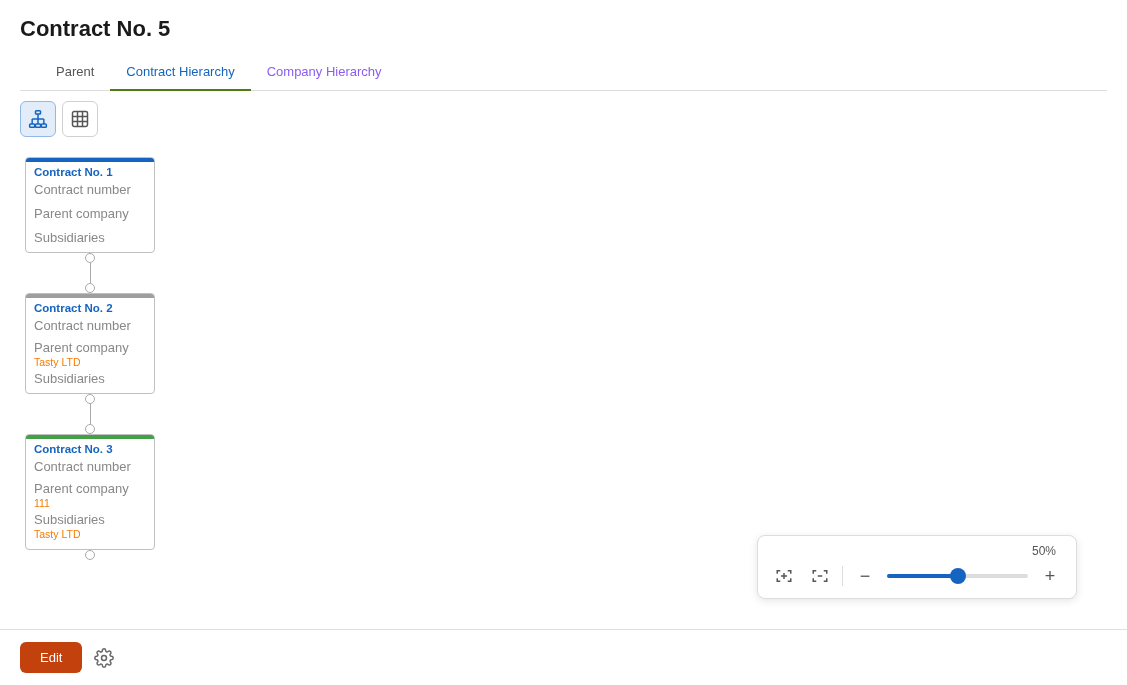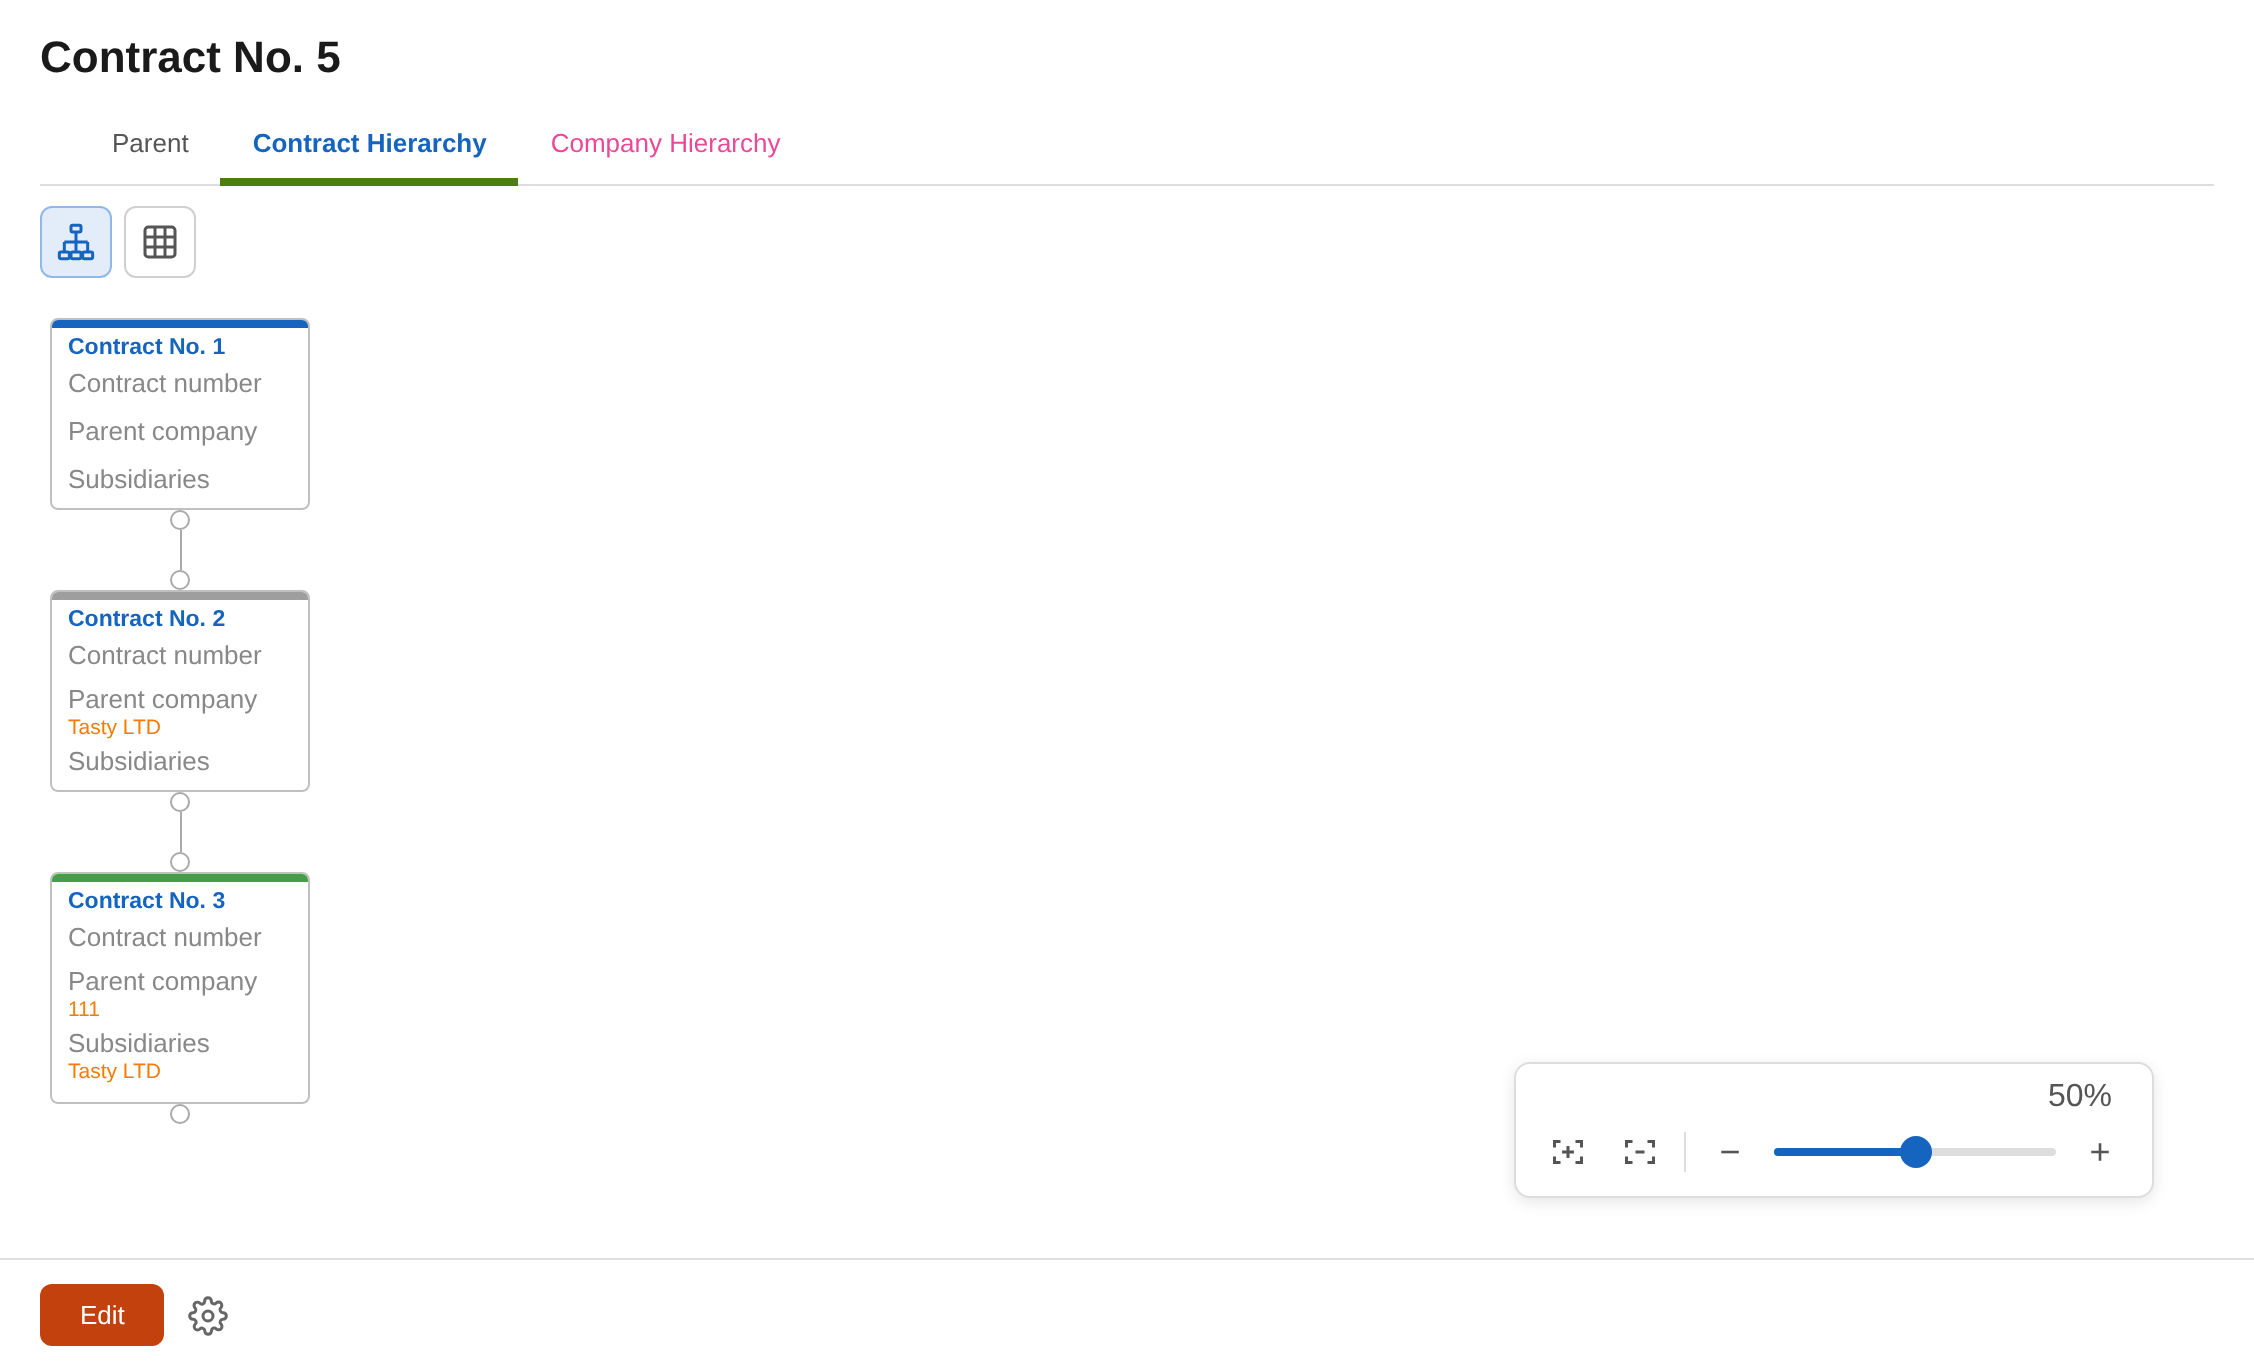--- a/index.html
+++ b/index.html
@@ -7,21 +7,21 @@
 
     .page-container { display: flex; flex-direction: column; height: 685px; width: 1127px; overflow: hidden; }
 
     
     .page-header { padding: 16px 20px 0; }
     .page-title { font-size: 22px; font-weight: 600; color: #1a1a1a; margin-bottom: 12px; }
 
     
     .tabs-bar { display: flex; border-bottom: 1px solid #ddd; padding: 0 20px; }
     .tab { padding: 10px 16px; cursor: pointer; font-size: 13px; color: #555; border-bottom: 2px solid transparent; margin-bottom: -1px; white-space: nowrap; }
-    .tab.active { color: #1565c0; border-bottom: 4px solid #4d7c0f; font-weight: 700; }
+    .tab.active { color: #1565c0; border-bottom: 2px solid #4d7c0f; font-weight: 400; }
 
     
     .toolbar { display: flex; align-items: center; gap: 6px; padding: 10px 20px; }
     .toolbar-btn { width: 36px; height: 36px; border: 1px solid #d0d0d0; border-radius: 6px; background: #fff; cursor: pointer; display: flex; align-items: center; justify-content: center; color: #555; }
     .toolbar-btn.active { background: #e3edf9; border-color: #90b8e8; color: #1565c0; }
     .toolbar-btn svg { width: 20px; height: 20px; }
 
     
     .main-content { flex: 1; position: relative; overflow: hidden; }
 
@@ -41,21 +41,21 @@
     .card-top-bar.blue { background: #1565c0; }
     .card-top-bar.gray { background: #9e9e9e; }
     .card-top-bar.green { background: #43a047; }
 
     .connector { display: flex; flex-direction: column; align-items: center; }
     .connector-line { width: 1px; background: #aaa; }
     .connector-circle { width: 10px; height: 10px; border: 1px solid #aaa; border-radius: 50%; background: #fff; }
 
     
     .zoom-controls { position: absolute; bottom: 30px; right: 50px; background: #fff; border: 1px solid #ddd; border-radius: 8px; padding: 8px 12px; display: flex; flex-direction: column; align-items: center; gap: 4px; box-shadow: 0 2px 8px rgba(0,0,0,0.1); min-width: 320px; }
-    .zoom-label { font-size: 16px; color: #555; align-self: flex-end; margin-right: 8px; }
+    .zoom-label { font-size: 12px; color: #555; align-self: flex-end; margin-right: 8px; }
     .zoom-row { display: flex; align-items: center; gap: 8px; width: 100%; }
     .zoom-icon-btn { background: none; border: none; cursor: pointer; color: #555; font-size: 14px; display: flex; align-items: center; justify-content: center; width: 28px; height: 28px; border-radius: 4px; }
     .zoom-slider-track { flex: 1; height: 4px; background: #ddd; border-radius: 2px; position: relative; cursor: pointer; }
     .zoom-slider-fill { position: absolute; left: 0; top: 0; height: 100%; background: #1565c0; border-radius: 2px; width: 50%; }
     .zoom-slider-thumb { position: absolute; top: 50%; transform: translate(-50%, -50%); width: 16px; height: 16px; background: #1565c0; border-radius: 50%; left: 50%; }
     .zoom-divider { width: 1px; height: 20px; background: #ddd; }
 
     
     .footer { height: 56px; border-top: 1px solid #e0e0e0; display: flex; align-items: center; padding: 0 20px; gap: 12px; }
     .edit-btn { background: #c2410c; color: #fff; border: none; border-radius: 6px; padding: 8px 20px; font-size: 13px; font-weight: 500; cursor: pointer; }
@@ -65,21 +65,21 @@
 <body>
 
 <div class="page-container">
 
   <div class="page-header">
     <div class="page-title">Contract No. 5</div>
 
     <div class="tabs-bar">
       <div class="tab">Parent</div>
       <div class="tab active">Contract Hierarchy</div>
-      <div class="tab" style="color:#ec4899;">Company Hierarchy</div>
+      <div class="tab" style="color:#8b5cf6;">Company Hierarchy</div>
     </div>
   </div>
 
   <div class="toolbar">
     <button class="toolbar-btn active" title="Tree view">
       <svg viewBox="0 0 24 24" fill="none" stroke="currentColor" stroke-width="1.8">
         <rect x="9" y="2" width="6" height="4" rx="1"></rect>
         <rect x="2" y="18" width="6" height="4" rx="1"></rect>
         <rect x="9" y="18" width="6" height="4" rx="1"></rect>
         <rect x="16" y="18" width="6" height="4" rx="1"></rect>

